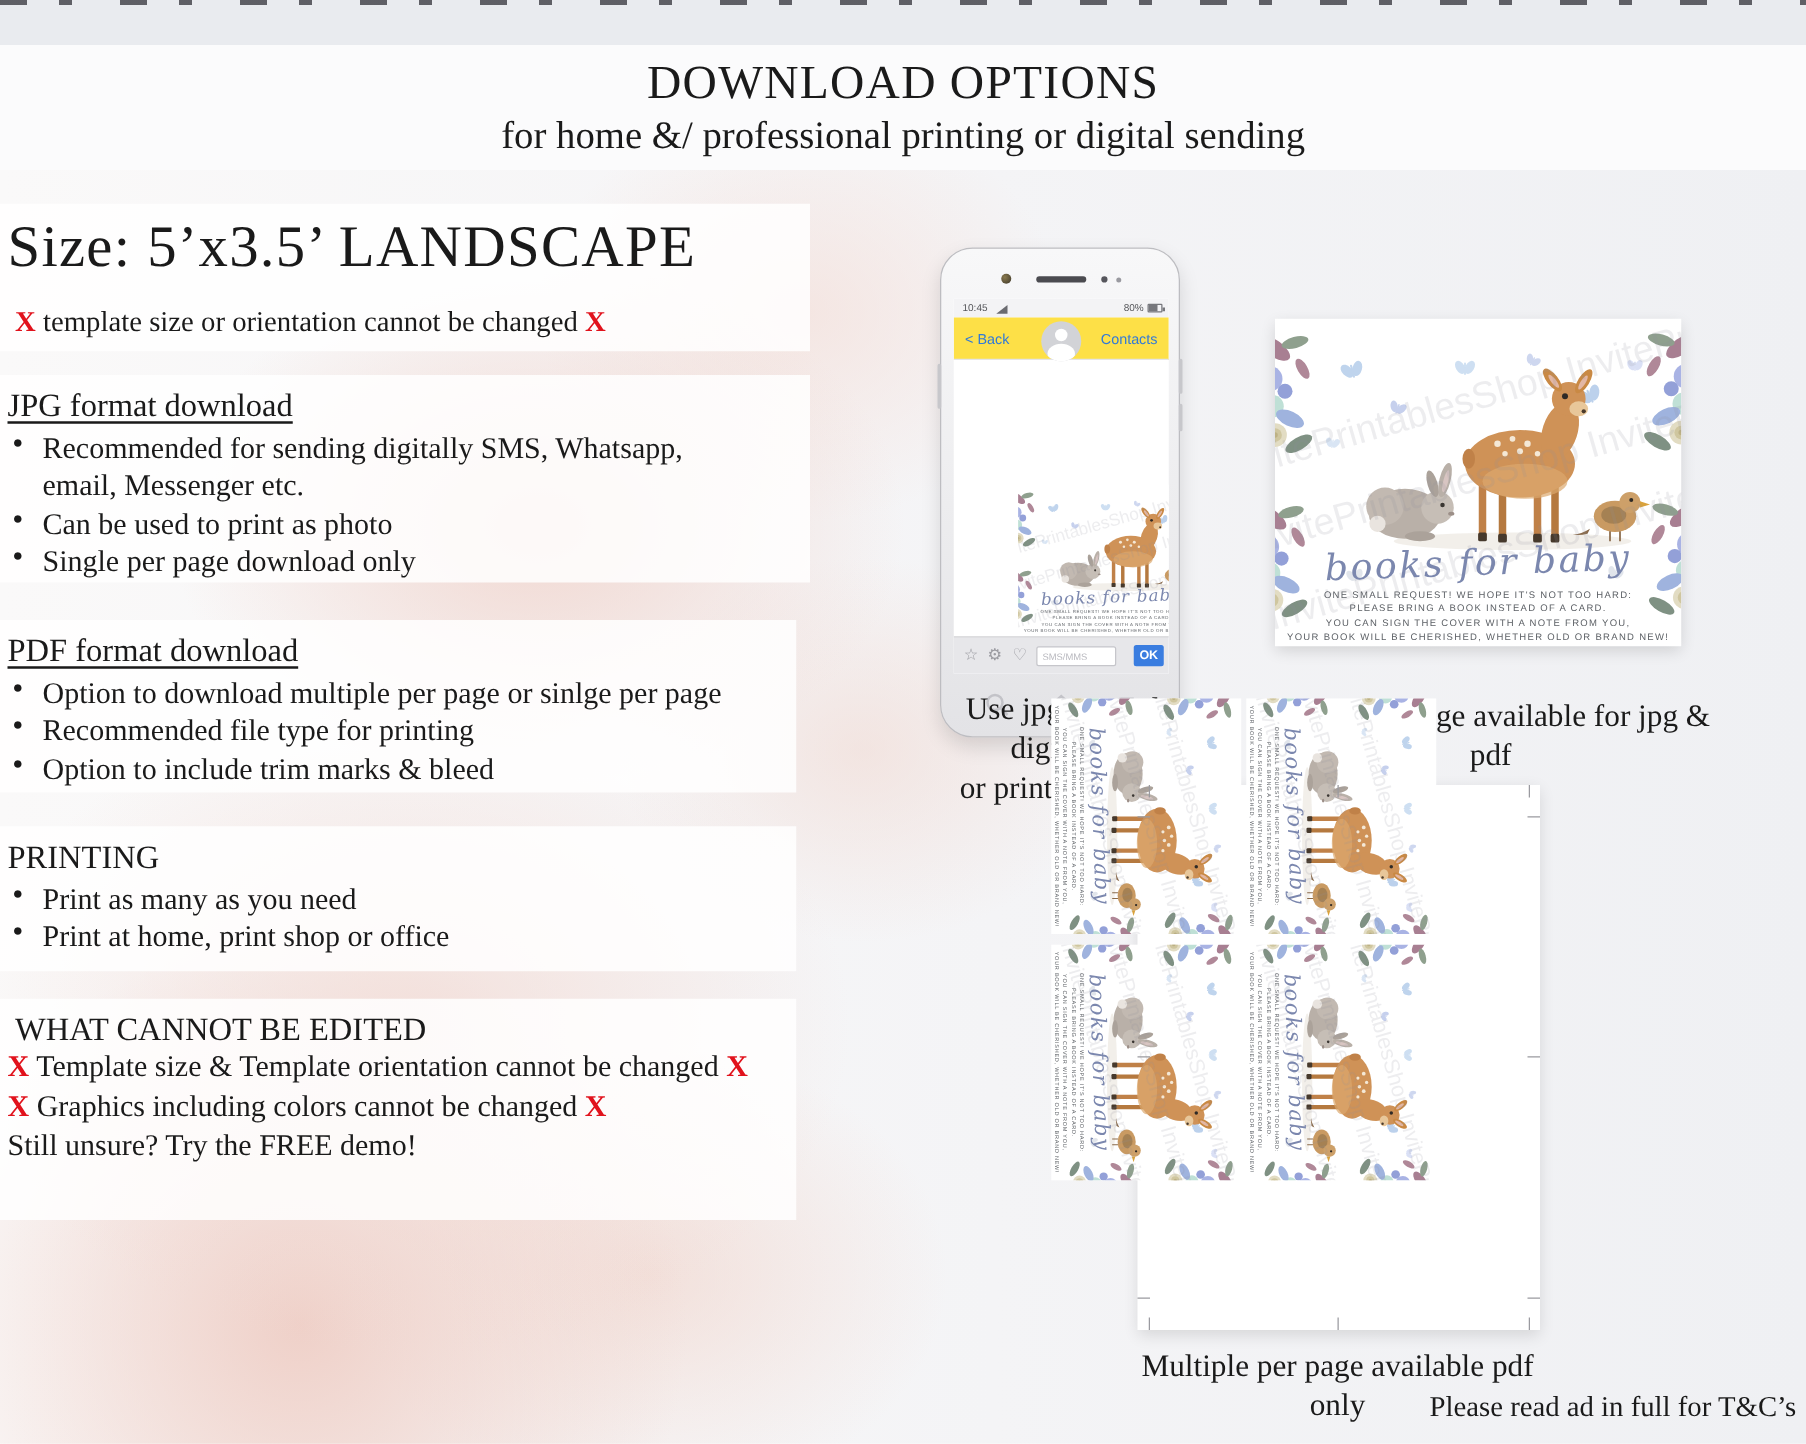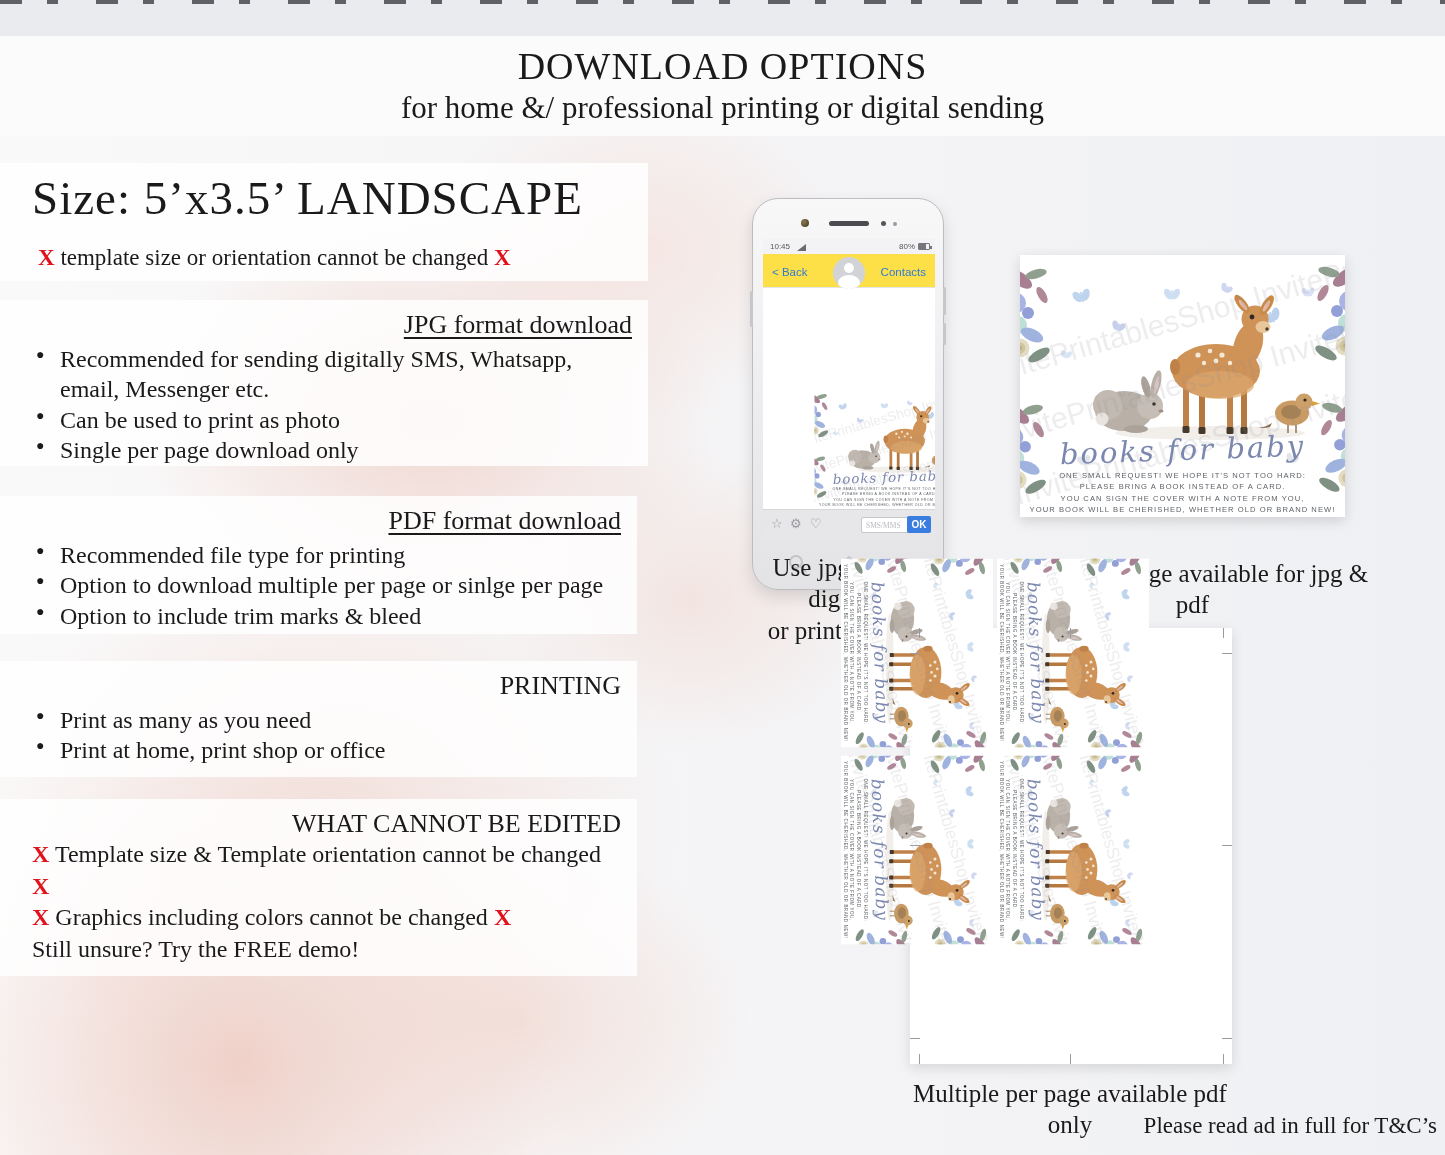--- a/index.html
+++ b/index.html
@@ -24,30 +24,30 @@
     background:repeating-linear-gradient(90deg,#3d3d44 0 22px, transparent 22px 47px, #3d3d44 47px 58px, transparent 58px 96px);
     opacity:.8; }
 
   
   .header-band { left:0; top:36px; width:1445px; height:100px; background:rgba(251,251,252,.96);
     text-align:center; padding-top:8px; }
   .header-title { font-size:38px; letter-spacing:1px; }
   .header-sub { font-size:31px; margin-top:2px; }
 
   
-  .panel { left:0; background:rgba(255,255,255,.84); padding:10px 16px 12px 32px; }
+  .panel { left:0; background:rgba(255,255,255,.84); padding:10px 16px 12px 6px; }
   .size-panel { top:163px; width:648px; height:118px; }
   .size-title { font-size:47px; letter-spacing:1px; line-height:1.1; }
   .size-note { font-size:23px; margin-top:20px; margin-left:6px; }
   .xmark { color:#e1121c; font-weight:bold; font-family:"Liberation Serif",serif; }
   .jpg-panel { top:300px; width:648px; height:166px; }
   .pdf-panel { top:496px; width:637px; height:138px; }
   .print-panel { top:661px; width:637px; height:116px; }
   .edit-panel { top:799px; width:637px; height:177px; }
-  .sec-title { font-size:26px;text-align:right; }
+  .sec-title { font-size:26px; }
   .underline { text-decoration:underline; text-underline-offset:4px; }
   ul.bullets { list-style:none; margin-top:4px; }
   ul.bullets li { font-size:24px; line-height:1.27; padding-left:28px; position:relative; max-width:600px; }
   ul.bullets li::before { content:"●"; position:absolute; left:4px; top:2px; font-size:14px; }
   .xline { font-size:24px; line-height:1.32; }
   .edit-footer { font-size:24px; line-height:1.32; }
 
   
   .phone { left:752px; top:198px; width:192px; height:392px;
     background:linear-gradient(180deg,#f8f8f9,#e3e3e6);
@@ -72,21 +72,21 @@
   .back-link { position:absolute; left:9px; top:12px; }
   .contacts-link { position:absolute; right:9px; top:12px; }
   .avatar { position:absolute; left:50%; top:3px; transform:translateX(-50%); width:32px; height:32px; border-radius:50%;
     background:#d2d3d7; overflow:hidden; }
   .avatar::before { content:""; position:absolute; left:11px; top:6px; width:10px; height:10px; border-radius:50%; background:#fff; }
   .avatar::after { content:""; position:absolute; left:5px; top:18px; width:22px; height:16px; border-radius:50%; background:#fff; }
   .toolbar { position:absolute; left:0; bottom:0; width:100%; height:30px; background:#e7e7ea; border-top:1px solid #d7d7da;
     font-family:"Liberation Sans",sans-serif; }
   .tb-icon { position:absolute; top:7px; font-size:13px; color:#9b9ba1; line-height:1; }
   .sms-input { position:absolute; left:66px; top:7px; width:64px; height:16px; border:1px solid #c6c6cb; border-radius:2px;
-    background:#fff; font-size:7.5px; padding:0 4px; color:#444; font-family:Liberation Serif, serif;margin-left:32px; }
+    background:#fff; font-size:7.5px; padding:0 4px; color:#444; font-family:Liberation Sans, sans-serif; }
   .sms-input::placeholder { color:#b9b9bf; }
   .ok-btn { position:absolute; right:4px; top:6px; width:24px; height:17px; background:#3a7de0; color:#fff;
     border:none; border-radius:2px; font-size:10px; font-weight:bold; font-family:"Liberation Sans",sans-serif; }
   .bezel-nav { position:absolute; left:0; top:348px; width:100%; height:36px; }
   .bezel-nav svg { position:absolute; top:6px; }
 
   
   .card { position:relative; width:325px; height:262px; background:#fff; overflow:hidden; }
   .card-main { box-shadow:0 4px 12px rgba(0,0,0,.14); }
   .card-art { position:absolute; left:0; top:0; }
@@ -143,22 +143,22 @@
   <ul class="bullets">
     <li>Recommended for sending digitally SMS, Whatsapp, email, Messenger etc.</li>
     <li>Can be used to print as photo</li>
     <li>Single per page download only</li>
   </ul>
 </div>
 
 <div class="abs panel pdf-panel">
   <div class="sec-title underline">PDF format download</div>
   <ul class="bullets">
+    <li>Option to download multiple per page or sinlge per page</li>
     <li>Recommended file type for printing</li>
-    <li>Option to download multiple per page or sinlge per page</li>
     <li>Option to include trim marks &amp; bleed</li>
   </ul>
 </div>
 
 <div class="abs panel print-panel">
   <div class="sec-title">PRINTING</div>
   <ul class="bullets">
     <li>Print as many as you need</li>
     <li>Print at home, print shop or office</li>
   </ul>

